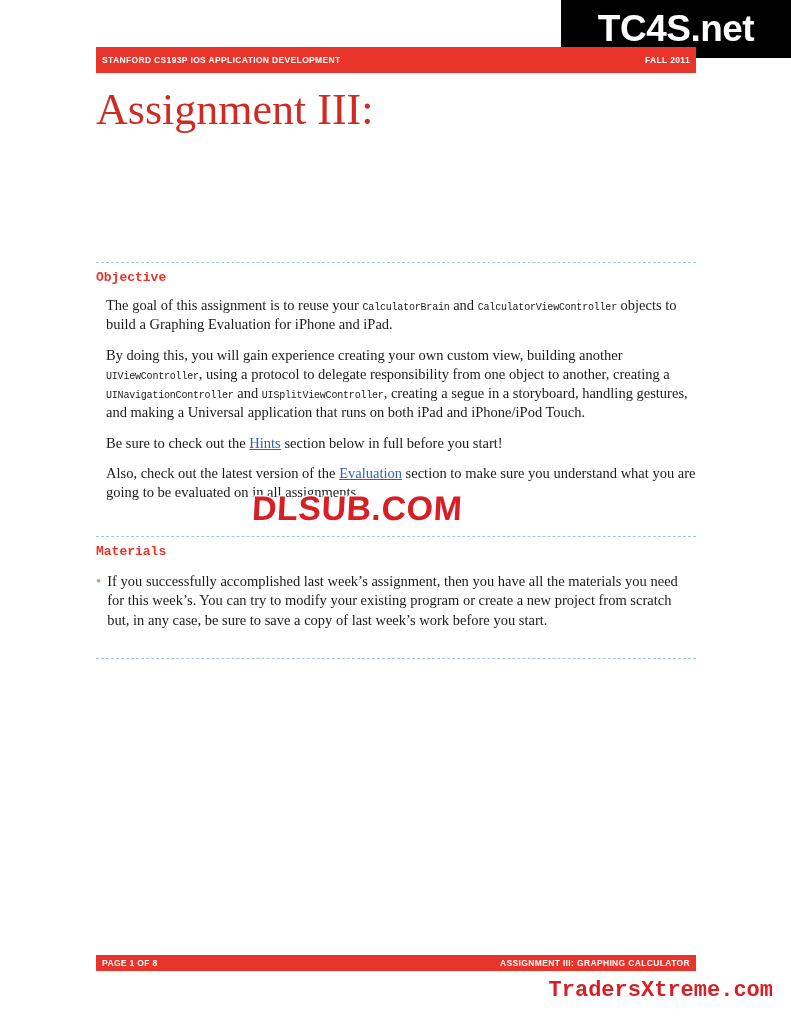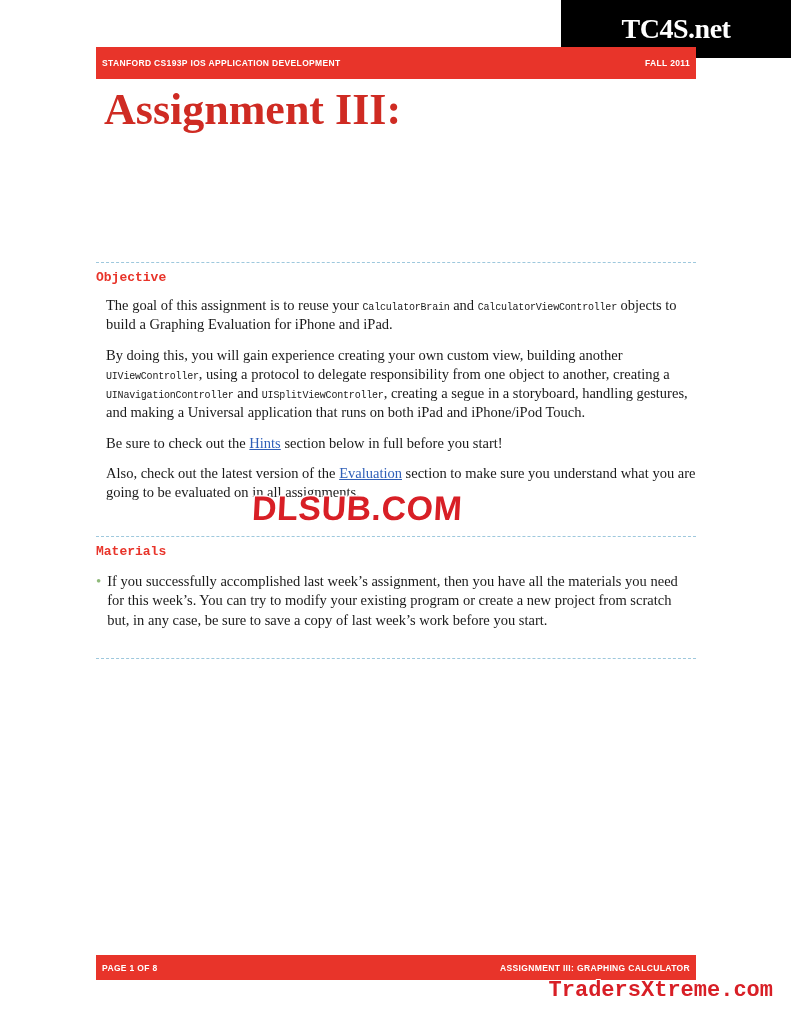--- a/index.html
+++ b/index.html
@@ -24,34 +24,34 @@
     top: 0;
     right: 0;
     width: 230px;
     height: 58px;
     background: #000000;
     display: flex;
     align-items: center;
     justify-content: center;
   }
   .wm-top-text {
-    font-family: Liberation Serif, serif;
-    font-weight: bold;
-    font-size: 28px;
+    font-family: Liberation Sans, sans-serif;
+    font-weight: bold;
+    font-size: 37px;
     color: #ffffff;
     letter-spacing: -0.5px;
   }
 
   
   .header-bar {
     position: absolute;
     left: 96px;
     top: 47px;
     width: 600px;
-    height: 32px;
+    height: 26px;
     background: #e8342a;
     display: flex;
     align-items: center;
     justify-content: space-between;
     padding: 0 6px;
     box-sizing: border-box;
   }
   .header-left, .header-right {
     font-family: "Liberation Sans", sans-serif;
     font-size: 8.5px;
@@ -65,22 +65,22 @@
     position: absolute;
     left: 96px;
     top: 88px;
     width: 620px;
   }
   .doc-title {
     font-family: "Liberation Serif", serif;
     font-size: 44px;
     color: #cf2b23;
     line-height: 1.0;
-    margin: 0 0 34px 8px;
-    font-weight: bold;
+    margin: 0 0 34px 0;
+    font-weight: normal;
   }
 
   
   .dash-rule {
     position: absolute;
     left: 96px;
     width: 600px;
     height: 0;
     border-top: 1px dashed #9ec8dd;
   }
@@ -156,21 +156,21 @@
        0 0 3px #ffffff;
     transform: skewX(-3deg);
   }
 
   
   .footer-bar {
     position: absolute;
     left: 96px;
     top: 955px;
     width: 600px;
-    height: 25px;
+    height: 16px;
     background: #e8342a;
     display: flex;
     align-items: center;
     justify-content: space-between;
     padding: 0 6px;
     box-sizing: border-box;
   }
   .footer-left, .footer-right {
     font-family: "Liberation Sans", sans-serif;
     font-size: 8.5px;

